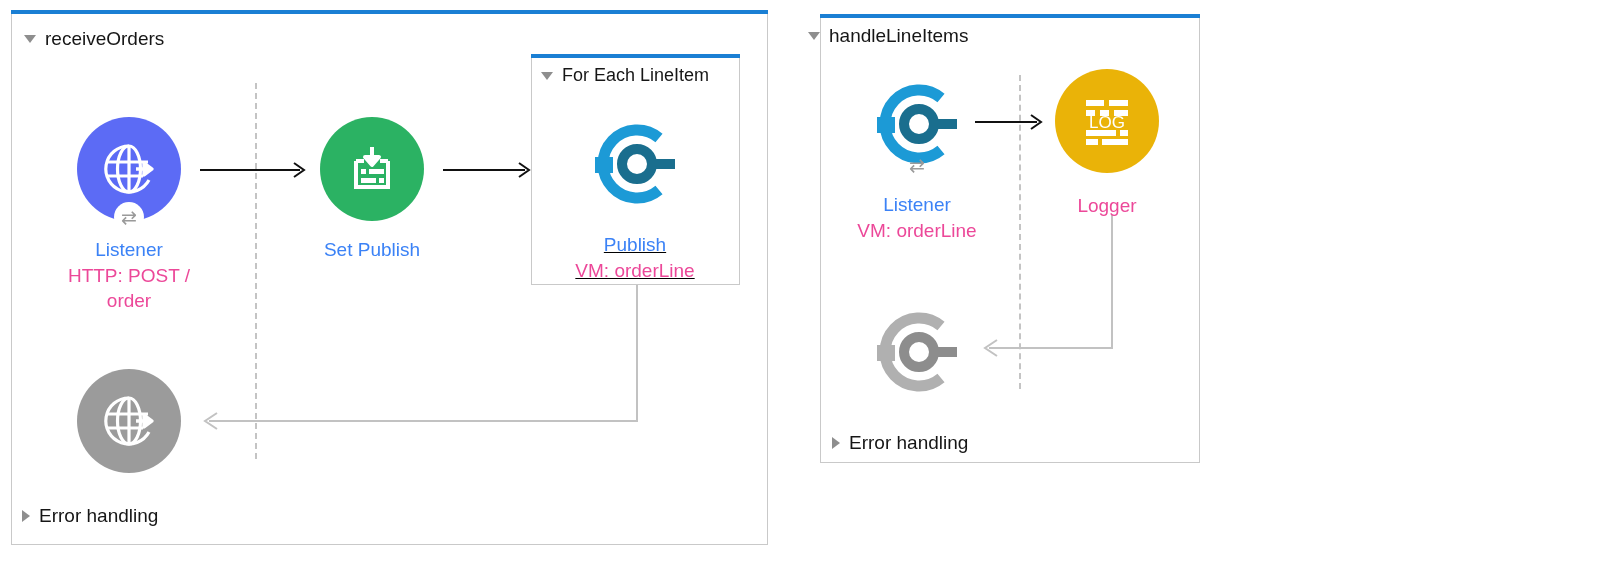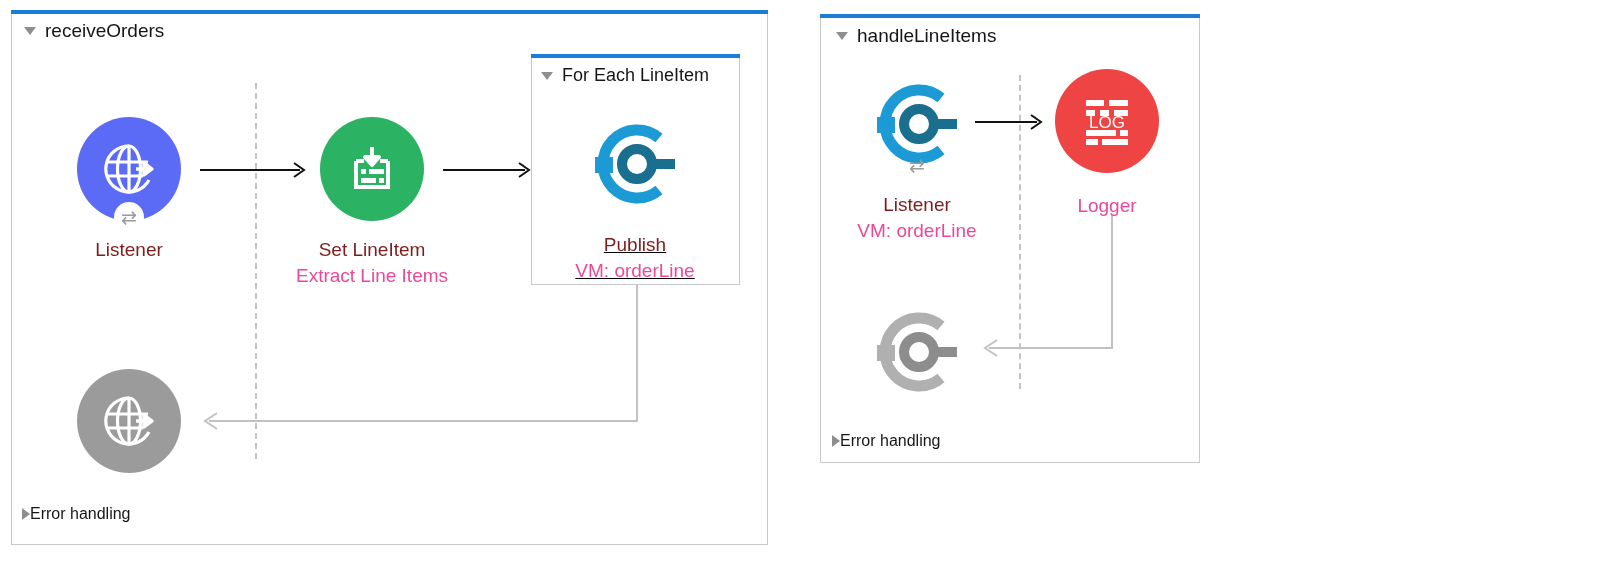--- a/index.html
+++ b/index.html
@@ -54,47 +54,47 @@
   }
   .node-plain{width:104px;height:104px;position:relative;
     display:flex;align-items:center;justify-content:center;}
   .badge{
     position:absolute;left:50%;bottom:-11px;transform:translateX(-50%);
     width:30px;height:30px;border-radius:50%;background:#ffffff;
     display:flex;align-items:center;justify-content:center;
     color:#9a9a9a;font-size:19px;line-height:1;
   }
   .node-type{
-    font-size:19px;color:#7f1d1d;margin-top:18px;white-space:nowrap;text-align:right;
+    font-size:19px;color:#3b82f6;margin-top:18px;white-space:nowrap;text-align:right;
   }
   .node-label{
     font-size:19px;color:#ec4899;margin-top:2px;text-align:center;
     line-height:1.32;max-width:170px;
   }
   .node-label.wide{max-width:200px;}
 
   
   .dashline{position:absolute;border-left:2px dashed #c4c4c4;}
   svg.conn{position:absolute;overflow:visible;pointer-events:none;}
 
   .errbar{
-    position:absolute;display:flex;align-items:center;
-    font-size:16px;color:#161616;white-space:nowrap;
+    position:absolute;display:flex;align-items:center;gap:9px;
+    font-size:19px;color:#161616;white-space:nowrap;
   }
 </style>
 </head>
 <body>
 
 <div class="canvas">
 
   <div class="flow-panel" style="left:11px;top:14px;width:757px;height:531px;">
     <div class="topbar"></div>
   </div>
 
-  <div class="panel-title" style="left:24px;top:20px;">
+  <div class="panel-title" style="left:24px;top:28px;">
     <span class="tri down"></span>
     <span>receiveOrders</span>
   </div>
 
   <div class="dashline" style="left:255px;top:83px;height:376px;"></div>
 
   <div class="scope-box" style="left:531px;top:58px;width:209px;height:227px;">
     <div class="topbar"></div>
   </div>
   <div class="panel-title" style="left:541px;top:65px;font-size:18px;">
@@ -124,35 +124,36 @@
           <ellipse cx="29" cy="29" rx="11.5" ry="23"></ellipse>
           <line x1="7" y1="22" x2="48" y2="22"></line>
           <line x1="7" y1="36" x2="43" y2="36"></line>
           <line x1="29" y1="6" x2="29" y2="52"></line>
         </g>
         <path d="M36 29 h12 M44 23 l8 6 -8 6 z" fill="#ffffff" stroke="#ffffff" stroke-width="3.4" stroke-linejoin="round"></path>
       </svg>
       <span class="badge">⇄</span>
     </div>
     <div class="node-type">Listener</div>
+    <div class="node-label" style="white-space:pre-line;">HTTP:  POST /
+order</div>
   </div>
 
   <div class="node" style="left:287px;top:117px;width:170px;">
     <div class="node-circle" style="background:#2bb263;">
       <svg width="56" height="56" viewBox="0 0 56 56">
         <path d="M28 6 v14 M21 16 l7 8 7 -8 z" fill="#ffffff" stroke="#ffffff" stroke-width="4" stroke-linejoin="round"></path>
         <path d="M12 20 H20 M36 20 H44 M12 20 V46 H44 V20" fill="none" stroke="#ffffff" stroke-width="4"></path>
         <rect x="17" y="28" width="5" height="5" fill="#ffffff"></rect>
         <rect x="25" y="28" width="15" height="5" fill="#ffffff"></rect>
         <rect x="17" y="37" width="15" height="5" fill="#ffffff"></rect>
         <rect x="35" y="37" width="5" height="5" fill="#ffffff"></rect>
       </svg>
     </div>
-    <div class="node-type">Set LineItem</div>
-    <div class="node-label wide">Extract Line Items</div>
+    <div class="node-type">Set Publish</div>
   </div>
 
   <div class="node" style="left:550px;top:112px;width:170px;text-decoration:underline;">
     <div class="node-plain">
       <svg width="96" height="96" viewBox="0 0 96 96">
         <path d="M72 22 A34 34 0 1 0 72 74" fill="none" stroke="#1c9ad6" stroke-width="11"></path>
         <rect x="8" y="41" width="18" height="16" fill="#1c9ad6"></rect>
         <circle cx="50" cy="48" r="15" fill="none" stroke="#1a6e8e" stroke-width="10"></circle>
         <rect x="62" y="43" width="26" height="10" fill="#1a6e8e"></rect>
       </svg>
@@ -178,21 +179,21 @@
 
   <div class="errbar" style="left:22px;top:505px;">
     <span class="tri right"></span>
     <span>Error handling</span>
   </div>
 
   <div class="flow-panel" style="left:820px;top:18px;width:380px;height:445px;">
     <div class="topbar"></div>
   </div>
 
-  <div class="panel-title" style="left:836px;top:25px;">
+  <div class="panel-title" style="left:808px;top:25px;">
     <span class="tri down"></span>
     <span>handleLineItems</span>
   </div>
 
   <div class="dashline" style="left:1019px;top:75px;height:314px;"></div>
 
   <svg class="conn" style="left:975px;top:112px;width:85px;height:20px;">
     <line x1="0" y1="10" x2="62" y2="10" stroke="#111111" stroke-width="2"></line>
     <polyline points="56,3 66,10 56,17" fill="none" stroke="#111111" stroke-width="2"></polyline>
   </svg>
@@ -210,21 +211,21 @@
         <circle cx="50" cy="48" r="15" fill="none" stroke="#1a6e8e" stroke-width="10"></circle>
         <rect x="62" y="43" width="26" height="10" fill="#1a6e8e"></rect>
       </svg>
       <span class="badge" style="bottom:-4px;background:transparent;">⇄</span>
     </div>
     <div class="node-type">Listener</div>
     <div class="node-label">VM: orderLine</div>
   </div>
 
   <div class="node" style="left:1022px;top:69px;width:170px;">
-    <div class="node-circle" style="background:#ef4444;">
+    <div class="node-circle" style="background:#eab308;">
       <svg width="58" height="58" viewBox="0 0 58 58">
         <g fill="#ffffff">
           <rect x="8" y="8" width="18" height="6"></rect>
           <rect x="31" y="8" width="19" height="6"></rect>
           <rect x="8" y="18" width="9" height="6"></rect>
           <rect x="22" y="18" width="9" height="6"></rect>
           <rect x="36" y="18" width="14" height="6"></rect>
           <rect x="8" y="38" width="30" height="6"></rect>
           <rect x="42" y="38" width="8" height="6"></rect>
           <rect x="8" y="47" width="12" height="6"></rect>

